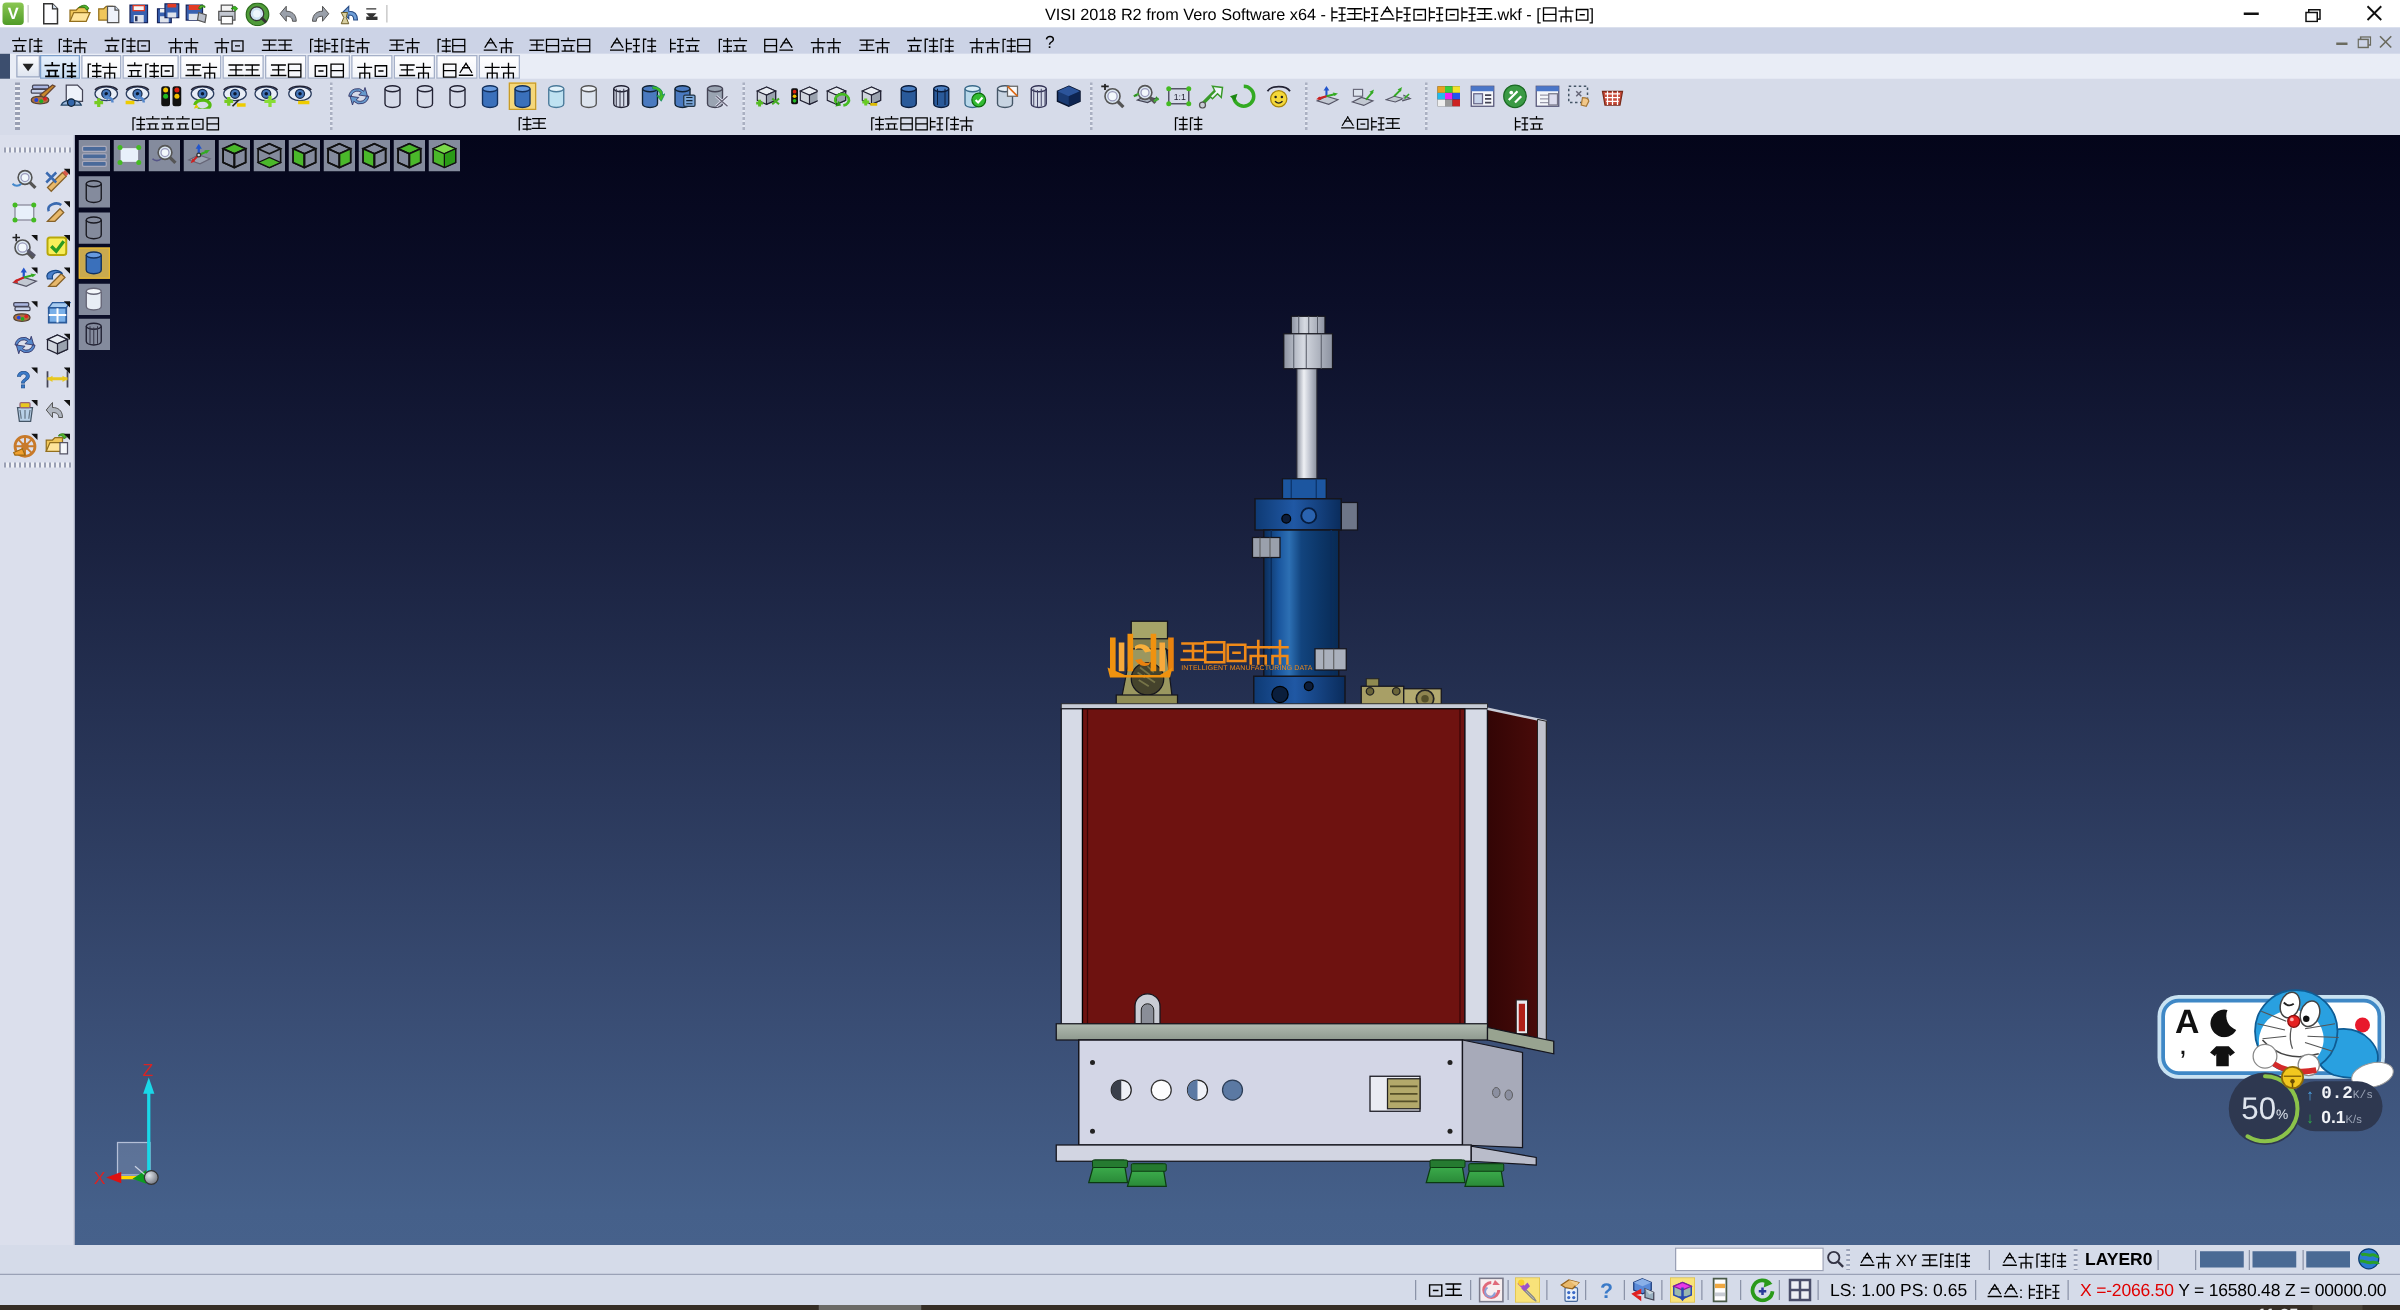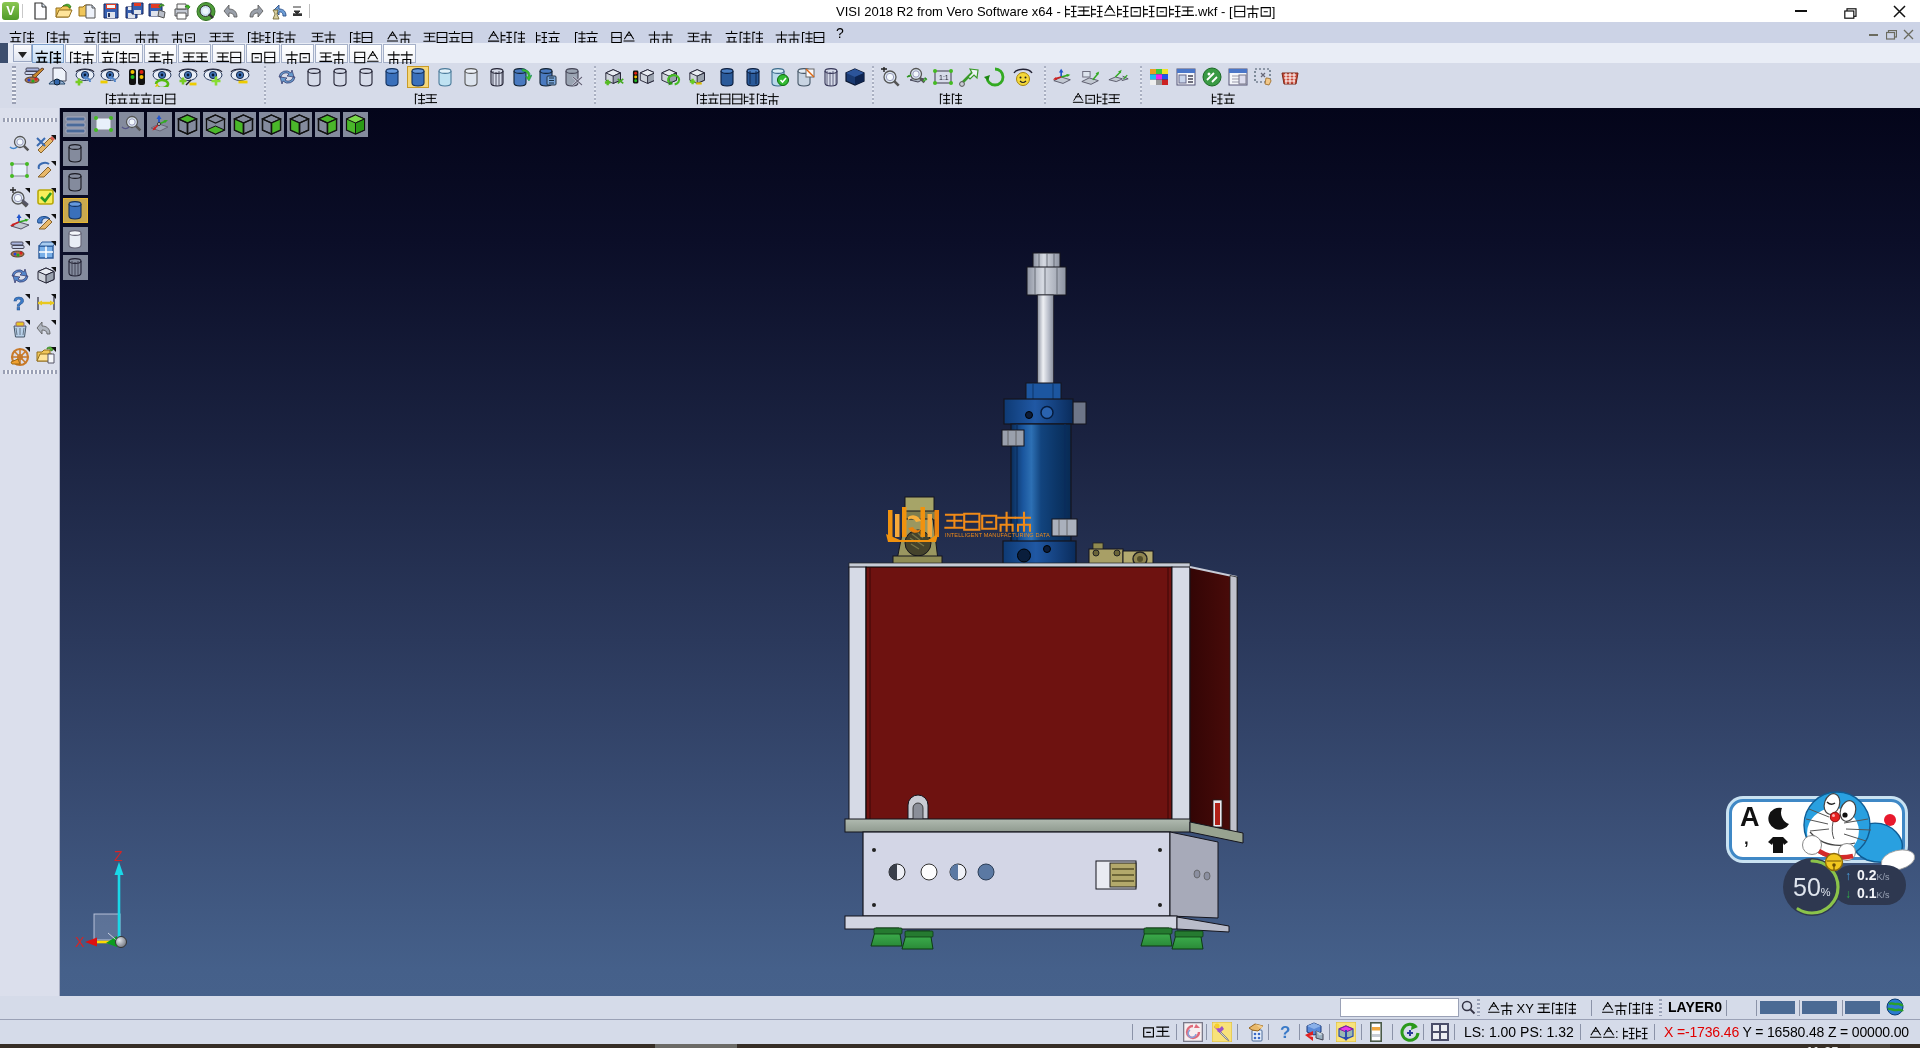--- a/index.html
+++ b/index.html
@@ -1177,21 +1177,21 @@
       <circle cx="36.5" cy="27.5" r="1.5" fill="#ffb0b0"></circle>
       <path d="M36 34q-2 10 1 17" fill="none" stroke="#555" stroke-width="1"></path>
       <path d="M12 21l20 8M9 31l22 5M13 43l19-2M47 35l24-4M49 41l25 1M47 46l22 7" fill="none" stroke="#555" stroke-width="1"></path>
       <path d="M13 44q17 19 45 11" fill="none" stroke="#444" stroke-width="1.2"></path>
       <circle cx="15" cy="57" r="9.5" fill="#fff" stroke="#888" stroke-width="1"></circle>
       <circle cx="50" cy="64" r="8.5" fill="#fff" stroke="#888" stroke-width="1"></circle>
       <path d="M22 63q14 9 34 5" fill="none" stroke="#d42a2a" stroke-width="4.5"></path>
     </svg>
     <div class="abs" style="left:1832px;top:865px;width:74px;height:40px;background:#2e3850;border-radius:20px;"></div>
     <div class="abs" style="left:1845px;top:869px;color:#4a9fe0;font-size:12px;font-weight:bold;">↑</div>
-    <div class="abs" style="left:1857px;top:867px;color:#f2f4f8;font-size:14px;font-weight:bold;">0.2<span style="font-size:9px;color:#9aa3b5;font-weight:normal;">K/s</span></div>
+    <div class="abs" style="left:1857px;top:867px;color:#f2f4f8;font-size:14px;font-weight:bold;font-family:Liberation Mono, monospace;">0.2<span style="font-size:9px;color:#9aa3b5;font-weight:normal;">K/s</span></div>
     <div class="abs" style="left:1845px;top:887px;color:#2fae47;font-size:12px;font-weight:bold;">↓</div>
     <div class="abs" style="left:1857px;top:885px;color:#f2f4f8;font-size:14px;font-weight:bold;">0.1<span style="font-size:9px;color:#9aa3b5;font-weight:normal;">K/s</span></div>
     <div class="abs" style="left:1783px;top:858px;width:58px;height:58px;border-radius:50%;background:#2e3850;"></div>
     <svg class="abs" style="left:1783px;top:858px;" width="58" height="58" viewBox="0 0 58 58">
       <path d="M29 3a26 26 0 0 1 0 52a26 26 0 0 1-14-4" fill="none" stroke="#8bc34a" stroke-width="3.2" stroke-linecap="round"></path>
     </svg>
     <div class="abs" style="left:1793px;top:873px;color:#dfe5ee;font-size:25px;">50<span style="font-size:11px;">%</span></div>
     <svg class="abs" style="left:1824px;top:852px;" width="20" height="20" viewBox="0 0 20 20">
       <circle cx="10" cy="10" r="8.5" fill="#f2c71f" stroke="#8c6a08" stroke-width="1.4"></circle>
       <path d="M3 9h14" stroke="#8c6a08" stroke-width="1.2"></path>
@@ -1296,28 +1296,28 @@
       <div class="abs sep" style="left:1176px;top:4px;"></div>
       <div class="abs sep" style="left:1206px;top:4px;"></div>
       <div class="abs sep" style="left:1237px;top:4px;"></div>
       <div class="abs sep" style="left:1268px;top:4px;"></div>
       <div class="abs sep" style="left:1299px;top:4px;"></div>
       <div class="abs sep" style="left:1329px;top:4px;"></div>
       <div class="abs sep" style="left:1361px;top:4px;"></div>
       <div class="abs sep" style="left:1392px;top:4px;"></div>
       <div class="abs sep" style="left:1423px;top:4px;"></div>
       <div class="abs sep" style="left:1454px;top:4px;"></div>
-      <div class="abs" style="left:1464px;top:4px;font-size:14px;color:#000;">LS: 1.00 PS: 1.32</div>
+      <div class="abs" style="left:1464px;top:4px;font-size:14px;color:#000;">LS: 1.00 PS: 0.65</div>
       <div class="abs sep" style="left:1580px;top:4px;"></div>
       <div class="abs" style="left:1589px;top:5px;"><svg width="26" height="14" viewBox="0 0 26.0 14.0" style="vertical-align:-0.17em">
           <path d="M6.8 1.7L2.2 8.8M6.8 1.7L11.3 8.8M1.6 11.2L12.0 11.2M4.2 5.2L9.4 5.2" stroke="#000" stroke-width="1.07" fill="none" stroke-linecap="square"></path>
           <path d="M19.8 1.7L15.2 8.8M19.8 1.7L24.3 8.8M14.6 11.2L25.0 11.2M17.2 5.2L22.4 5.2" stroke="#000" stroke-width="1.07" fill="none" stroke-linecap="square"></path>
         </svg><span style="font-size:13px;">: </span><svg width="26" height="14" viewBox="0 0 26.0 14.0" style="vertical-align:-0.17em">
           <path d="M1.6 2.3L1.6 12.7M1.6 5.6L5.5 5.6M1.6 10.1L5.5 10.1M7.4 2.3L12.0 2.3M7.4 7.5L12.0 7.5M9.6 2.3L9.6 12.7M7.4 12.7L12.0 12.7" stroke="#000" stroke-width="1.07" fill="none" stroke-linecap="square"></path>
           <path d="M14.6 2.3L14.6 12.7M14.6 5.6L18.5 5.6M14.6 10.1L18.5 10.1M20.4 2.3L25.0 2.3M20.4 7.5L25.0 7.5M22.6 2.3L22.6 12.7M20.4 12.7L25.0 12.7" stroke="#000" stroke-width="1.07" fill="none" stroke-linecap="square"></path>
         </svg></div>
       <div class="abs sep" style="left:1654px;top:4px;"></div>
-      <div class="abs" style="left:1664px;top:4px;font-size:14px;letter-spacing:-0.15px;white-space:nowrap;"><span style="color:#e00000;">X =-1736.46</span> <span style="color:#000;">Y = 16580.48 Z = 00000.00</span></div>
+      <div class="abs" style="left:1664px;top:4px;font-size:14px;letter-spacing:-0.15px;white-space:nowrap;"><span style="color:#e00000;">X =-2066.50</span> <span style="color:#000;">Y = 16580.48 Z = 00000.00</span></div>
     </div>
     <div class="abs" style="left:0;top:1044px;width:1920px;height:4px;background:#362e26;"></div>
     <div class="abs" style="left:1806px;top:1044px;width:70px;height:4px;overflow:hidden;color:#e8e8e8;font-size:13px;font-weight:bold;">11:25</div>
     <div class="abs" style="left:655px;top:1044px;width:82px;height:4px;background:#6b6a66;"></div>
     <div class="abs" style="left:1850px;top:1044px;width:40px;height:4px;background:#4a4238;"></div>
   </div>
 </body></html>

